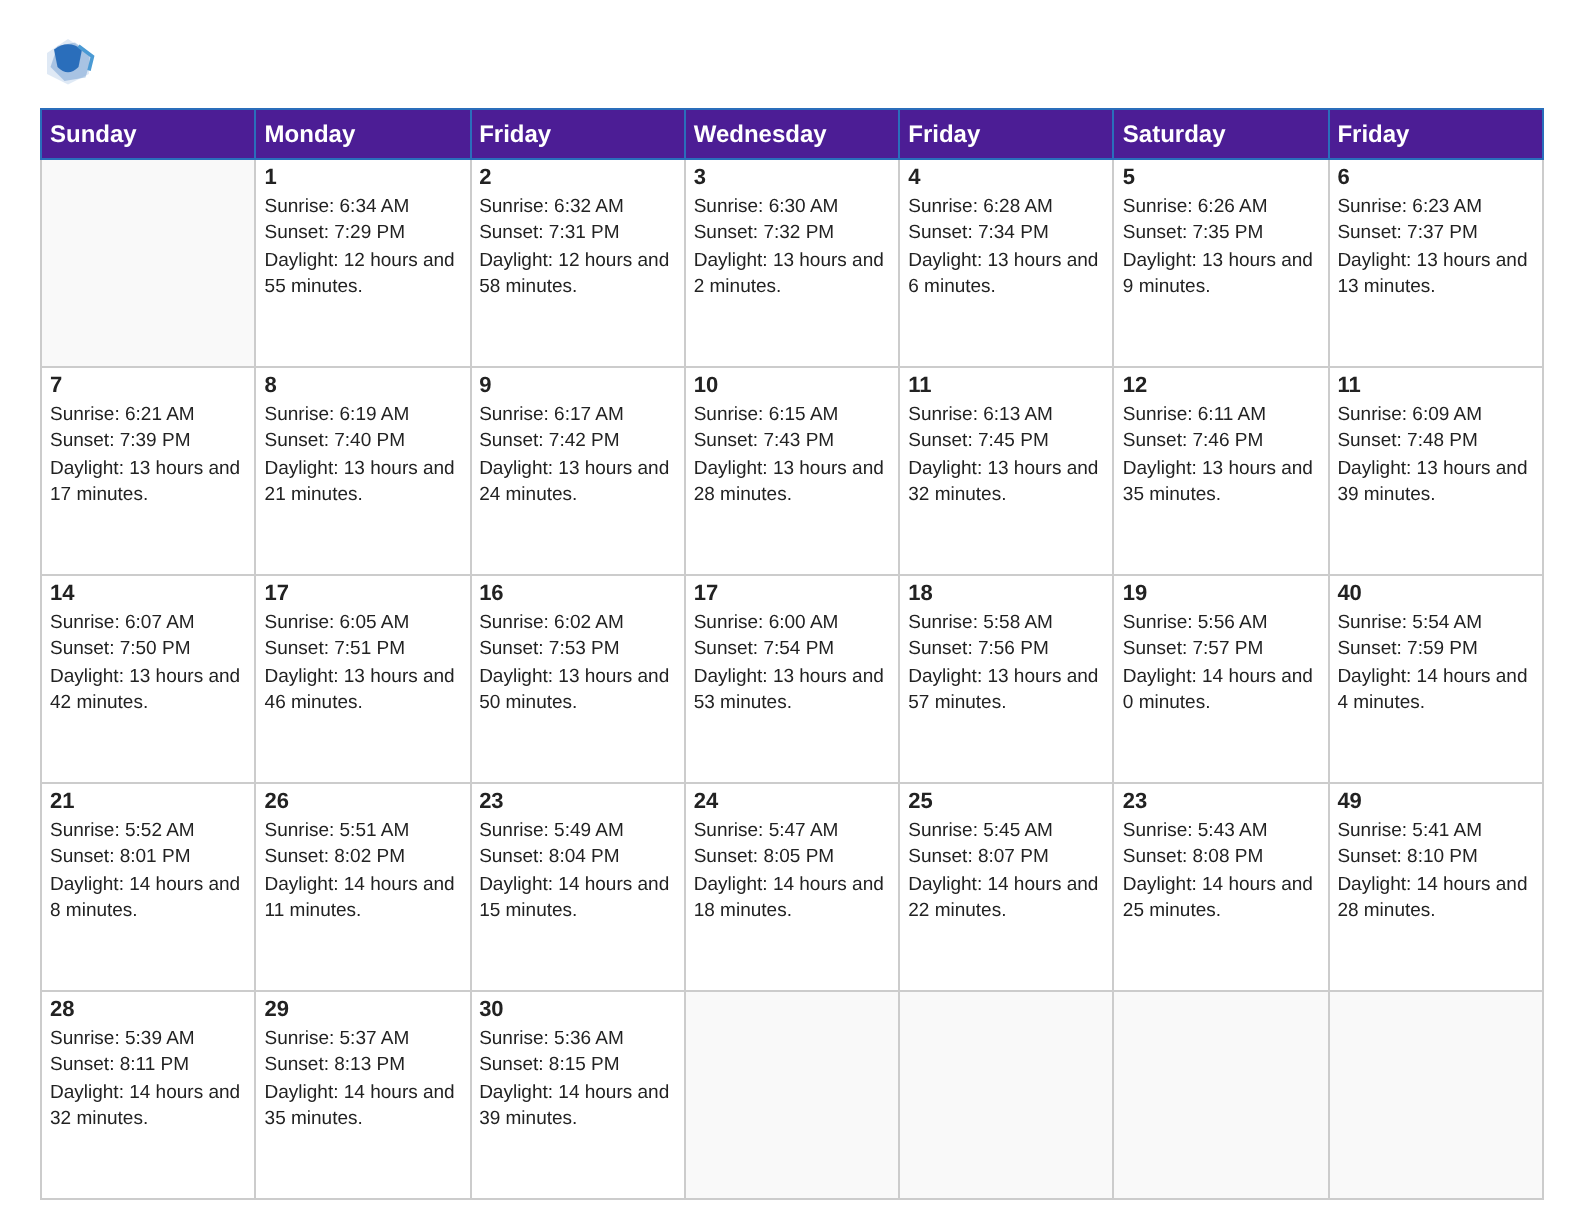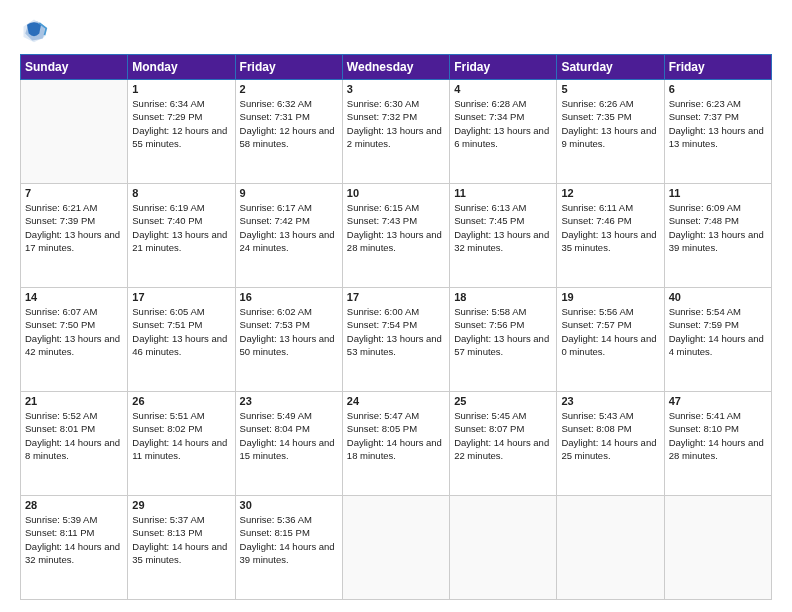--- a/index.html
+++ b/index.html
@@ -242,21 +242,21 @@
           </td>
           <td>
             <div class="day-number">25</div>
             <div class="day-info">Sunrise: 5:45 AM<br>Sunset: 8:07 PM<br>Daylight: 14 hours and 22 minutes.</div>
           </td>
           <td>
             <div class="day-number">23</div>
             <div class="day-info">Sunrise: 5:43 AM<br>Sunset: 8:08 PM<br>Daylight: 14 hours and 25 minutes.</div>
           </td>
           <td>
-            <div class="day-number">47</div>
+            <div class="day-number">49</div>
             <div class="day-info">Sunrise: 5:41 AM<br>Sunset: 8:10 PM<br>Daylight: 14 hours and 28 minutes.</div>
           </td>
         </tr>
         <tr>
           <td>
             <div class="day-number">28</div>
             <div class="day-info">Sunrise: 5:39 AM<br>Sunset: 8:11 PM<br>Daylight: 14 hours and 32 minutes.</div>
           </td>
           <td>
             <div class="day-number">29</div>

